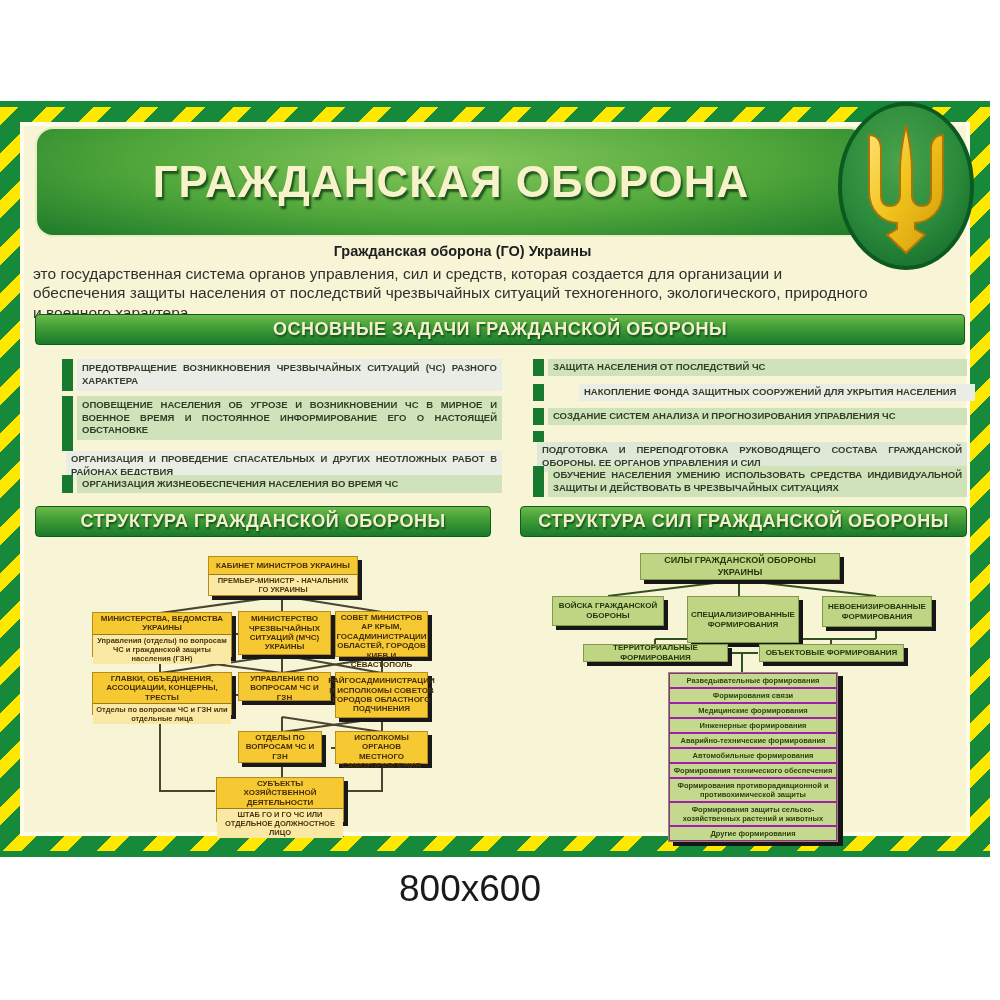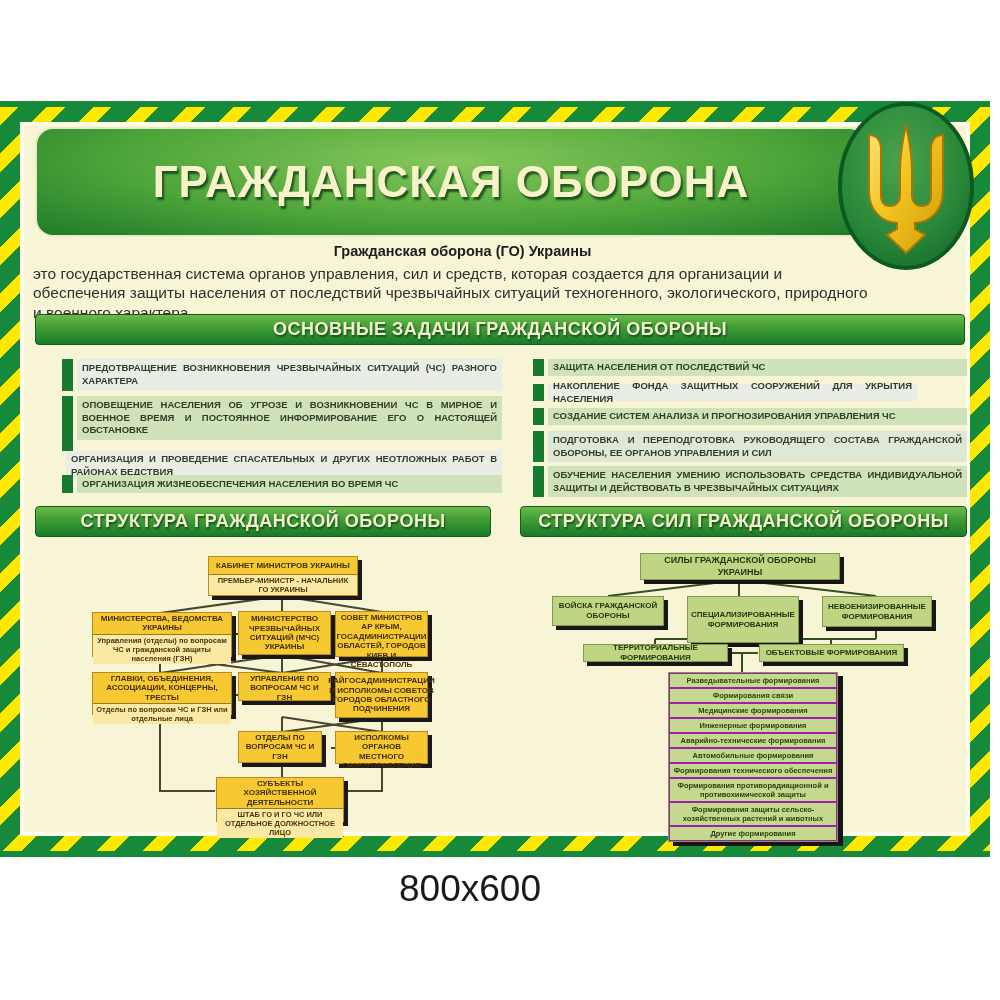--- a/index.html
+++ b/index.html
@@ -47,23 +47,23 @@
   .task .txt{flex:1;margin-left:4px;padding:2px 5px;font-size:9.5px;font-weight:bold;color:#323c26;
           line-height:1.35;text-align:justify;display:flex;flex-direction:column;justify-content:center;}
   .bg-a .txt{background:#e9ede5;}
   .bg-b .txt{background:#cfe2ba;}
   .bg-c .txt{background:#dfe8d6;}
   .task-l1{left:62px;top:359px;width:440px;height:32px;}
   .task-l2{left:62px;top:396px;width:440px;height:44px;}
   .task-l3{left:62px;top:440px;width:440px;height:31px;flex-direction:column;}
   .task-l4{left:62px;top:475px;width:440px;height:18px;}
   .task-r1{left:533px;top:359px;width:434px;height:17px;}
-  .task-r2{left:533px;top:384px;width:384px;height:17px;}
+  .task-r2{left:533px;top:384px;width:442px;height:17px;gap:31px;}
   .task-r3{left:533px;top:408px;width:434px;height:17px;}
-  .task-r4{left:533px;top:431px;width:434px;height:31px;}
+  .task-r4{left:533px;top:431px;width:434px;height:31px;flex-direction:column;}
   .task-r5{left:533px;top:466px;width:434px;height:31px;}
 
   
   .connectors{position:absolute;left:0;top:0;width:1000px;height:1000px;z-index:2;}
 
   
   .ybox{position:absolute;background:#f6c832;box-shadow:4px 4px 0 #191919;border:1px solid #b68c1e;
           box-sizing:border-box;display:flex;flex-direction:column;z-index:3;text-align:center;}
   .ybox .hd{flex:1;display:flex;align-items:center;justify-content:center;padding:1px 3px;
           font-size:8px;font-weight:bold;color:#44300a;line-height:1.18;}

